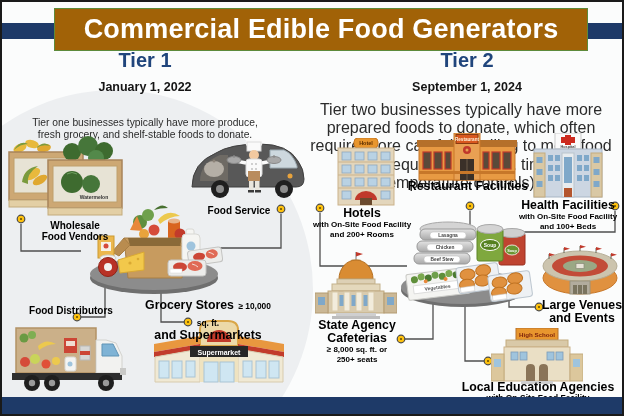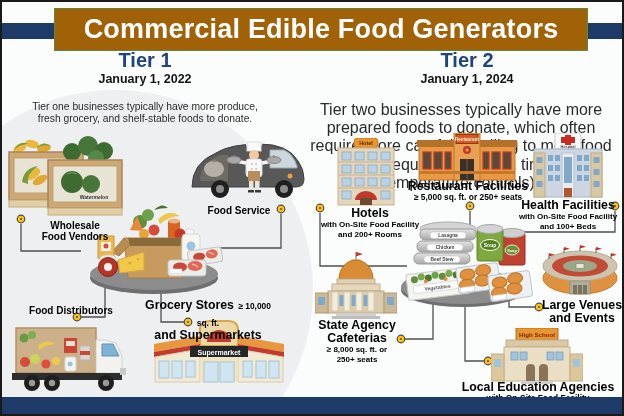--- a/index.html
+++ b/index.html
@@ -7,21 +7,21 @@
   .abs{position:absolute;}
   
   #top-stripe{left:0;top:21px;width:620px;height:16px;background:#1e3a68;}
   #bottom-stripe{left:0;top:395px;width:620px;height:17px;background:#1e3a68;}
   #title-box{left:44px;top:6px;width:532px;height:41px;background:#a16207;border:1px solid #5d8a3b;
              display:flex;align-items:center;justify-content:center;margin-left:8px;}
   #title-box .t{color:#ffffff;font-size:27px;font-weight:bold;letter-spacing:.2px;white-space:nowrap;}
   
   .tier-head{text-align:center;}
   .tier-title{font-size:20px;font-weight:bold;color:#20457c;line-height:1;}
-  .tier-date{font-size:12.5px;font-weight:bold;color:#141414;margin-top:2px;}
+  .tier-date{font-size:12.5px;font-weight:bold;color:#141414;margin-top:10px;}
   .tier-desc{font-size:10.3px;color:#2b2b2b;line-height:1.14;margin-top:4px;}
   
   #bg-circle{left:-85px;top:88px;width:396px;height:400px;border-radius:50%;background:#edeff1;}
   
   .lines{z-index:1;} .art{z-index:2;} .lbl{z-index:3;} .hdr{z-index:5;}
   .lbl{font-weight:bold;color:#000000;text-align:center;line-height:1.07;}
   .big{font-size:10px;} .big2{font-size:12.3px;} .small{font-size:8px;line-height:1.18;} .small2{font-size:8.4px;}
   svg text{font-family:"Liberation Sans",sans-serif;font-weight:bold;}
 </style>
 </head>
@@ -34,25 +34,25 @@
   <div class="abs hdr" id="top-stripe"></div>
   <div class="abs hdr" id="bottom-stripe"></div>
   <div class="abs hdr" id="title-box">
     <span class="t">Commercial Edible Food Generators</span>
   </div>
 
   <div class="abs tier-head" style="left:18px;top:48px;width:250px;">
     <div class="tier-title">Tier 1</div>
     <div class="tier-date">January 1, 2022</div>
   </div>
-  <div class="abs tier-desc" style="left:20px;top:95px;width:246px;text-align:center;">Tier one businesses typically have more produce, fresh grocery, and shelf-stable foods to donate.</div>
+  <div class="abs tier-desc" style="left:20px;top:111px;width:246px;text-align:center;">Tier one businesses typically have more produce, fresh grocery, and shelf-stable foods to donate.</div>
 
   <div class="abs tier-head" style="left:340px;top:48px;width:250px;">
     <div class="tier-title">Tier 2</div>
-    <div class="tier-date">January 1, 2024</div>
+    <div class="tier-date">September 1, 2024</div>
   </div>
   <div class="abs tier-desc" style="left:298px;top:95px;width:322px;text-align:center;font-size:16px;">Tier two businesses typically have more prepared foods to donate, which often require more careful handling to meet food safety requirements (e.g. time and temperature controls).</div>
 
   <svg class="abs lines" style="left:0;top:0;" width="620" height="412" viewBox="0 0 620 412">
     <g stroke="#4f4f4f" stroke-width="1.3" fill="none">
       <polyline points="19,222 19,249 79,249"></polyline>
       <polyline points="279,212 279,246 215,246"></polyline>
       <polyline points="79,315 103,315 103,286"></polyline>
       <polyline points="183,320 159,320 159,286"></polyline>
       <polyline points="318,211 318,264 405,264"></polyline>
@@ -519,29 +519,28 @@
 
   <div class="abs lbl big" style="left:10px;top:304px;width:118px;">
     <div>Food Distributors</div>
   </div>
 
   <div class="abs lbl" style="left:136px;top:293px;width:140px;">
     <div><span class="big2">Grocery Stores</span> <span class="small2">≥ 10,000 sq. ft.</span></div>
     <div class="big2">and Supermarkets</div>
   </div>
 
-  <div class="abs lbl" style="left:312px;top:205px;width:112px;">
+  <div class="abs lbl" style="left:304px;top:205px;width:112px;">
     <div class="big2">Hotels</div>
     <div class="small">with On-Site Food Facility</div>
     <div class="small">and 200+ Rooms</div>
   </div>
 
   <div class="abs lbl" style="left:392px;top:178px;width:148px;">
     <div class="big2">Restaurant Facilities</div>
-    <div class="small2">≥ 5,000 sq. ft. or 250+ seats</div>
   </div>
 
   <div class="abs lbl" style="left:500px;top:197px;width:132px;">
     <div class="big2">Health Facilities</div>
     <div class="small">with On-Site Food Facility</div>
     <div class="small">and 100+ Beds</div>
   </div>
 
   <div class="abs lbl" style="left:304px;top:317px;width:102px;">
     <div class="big2">State Agency</div>

